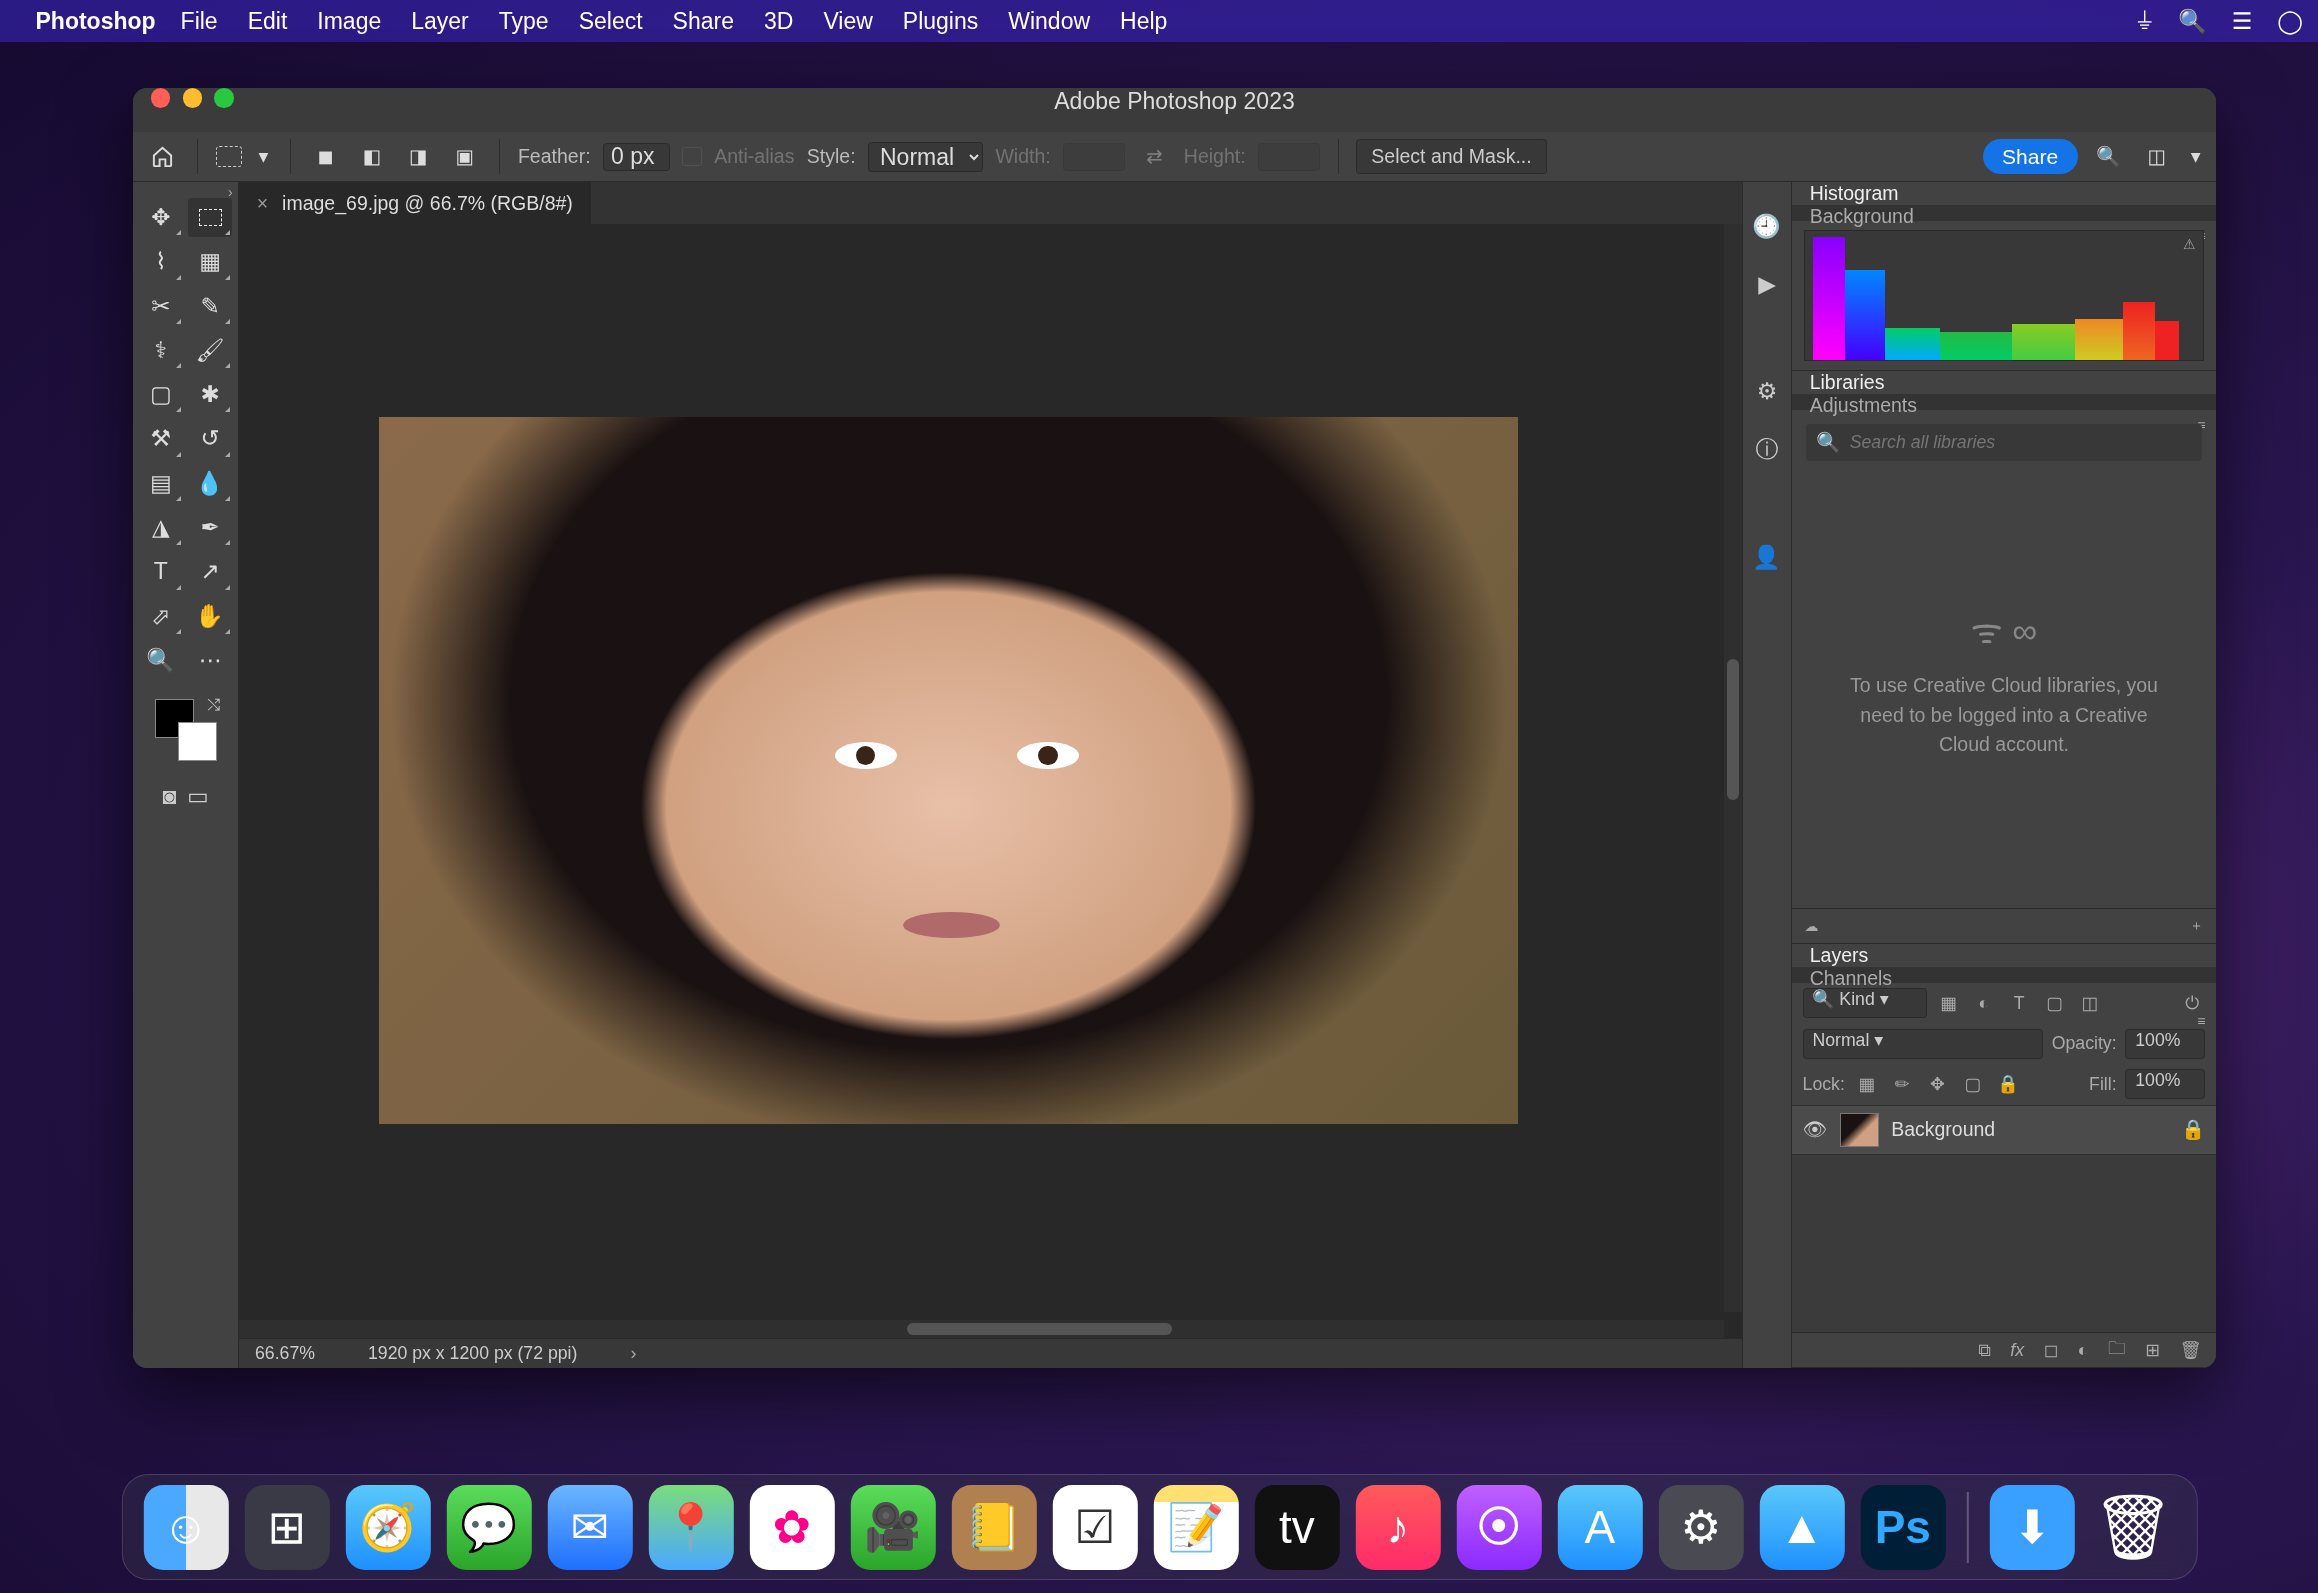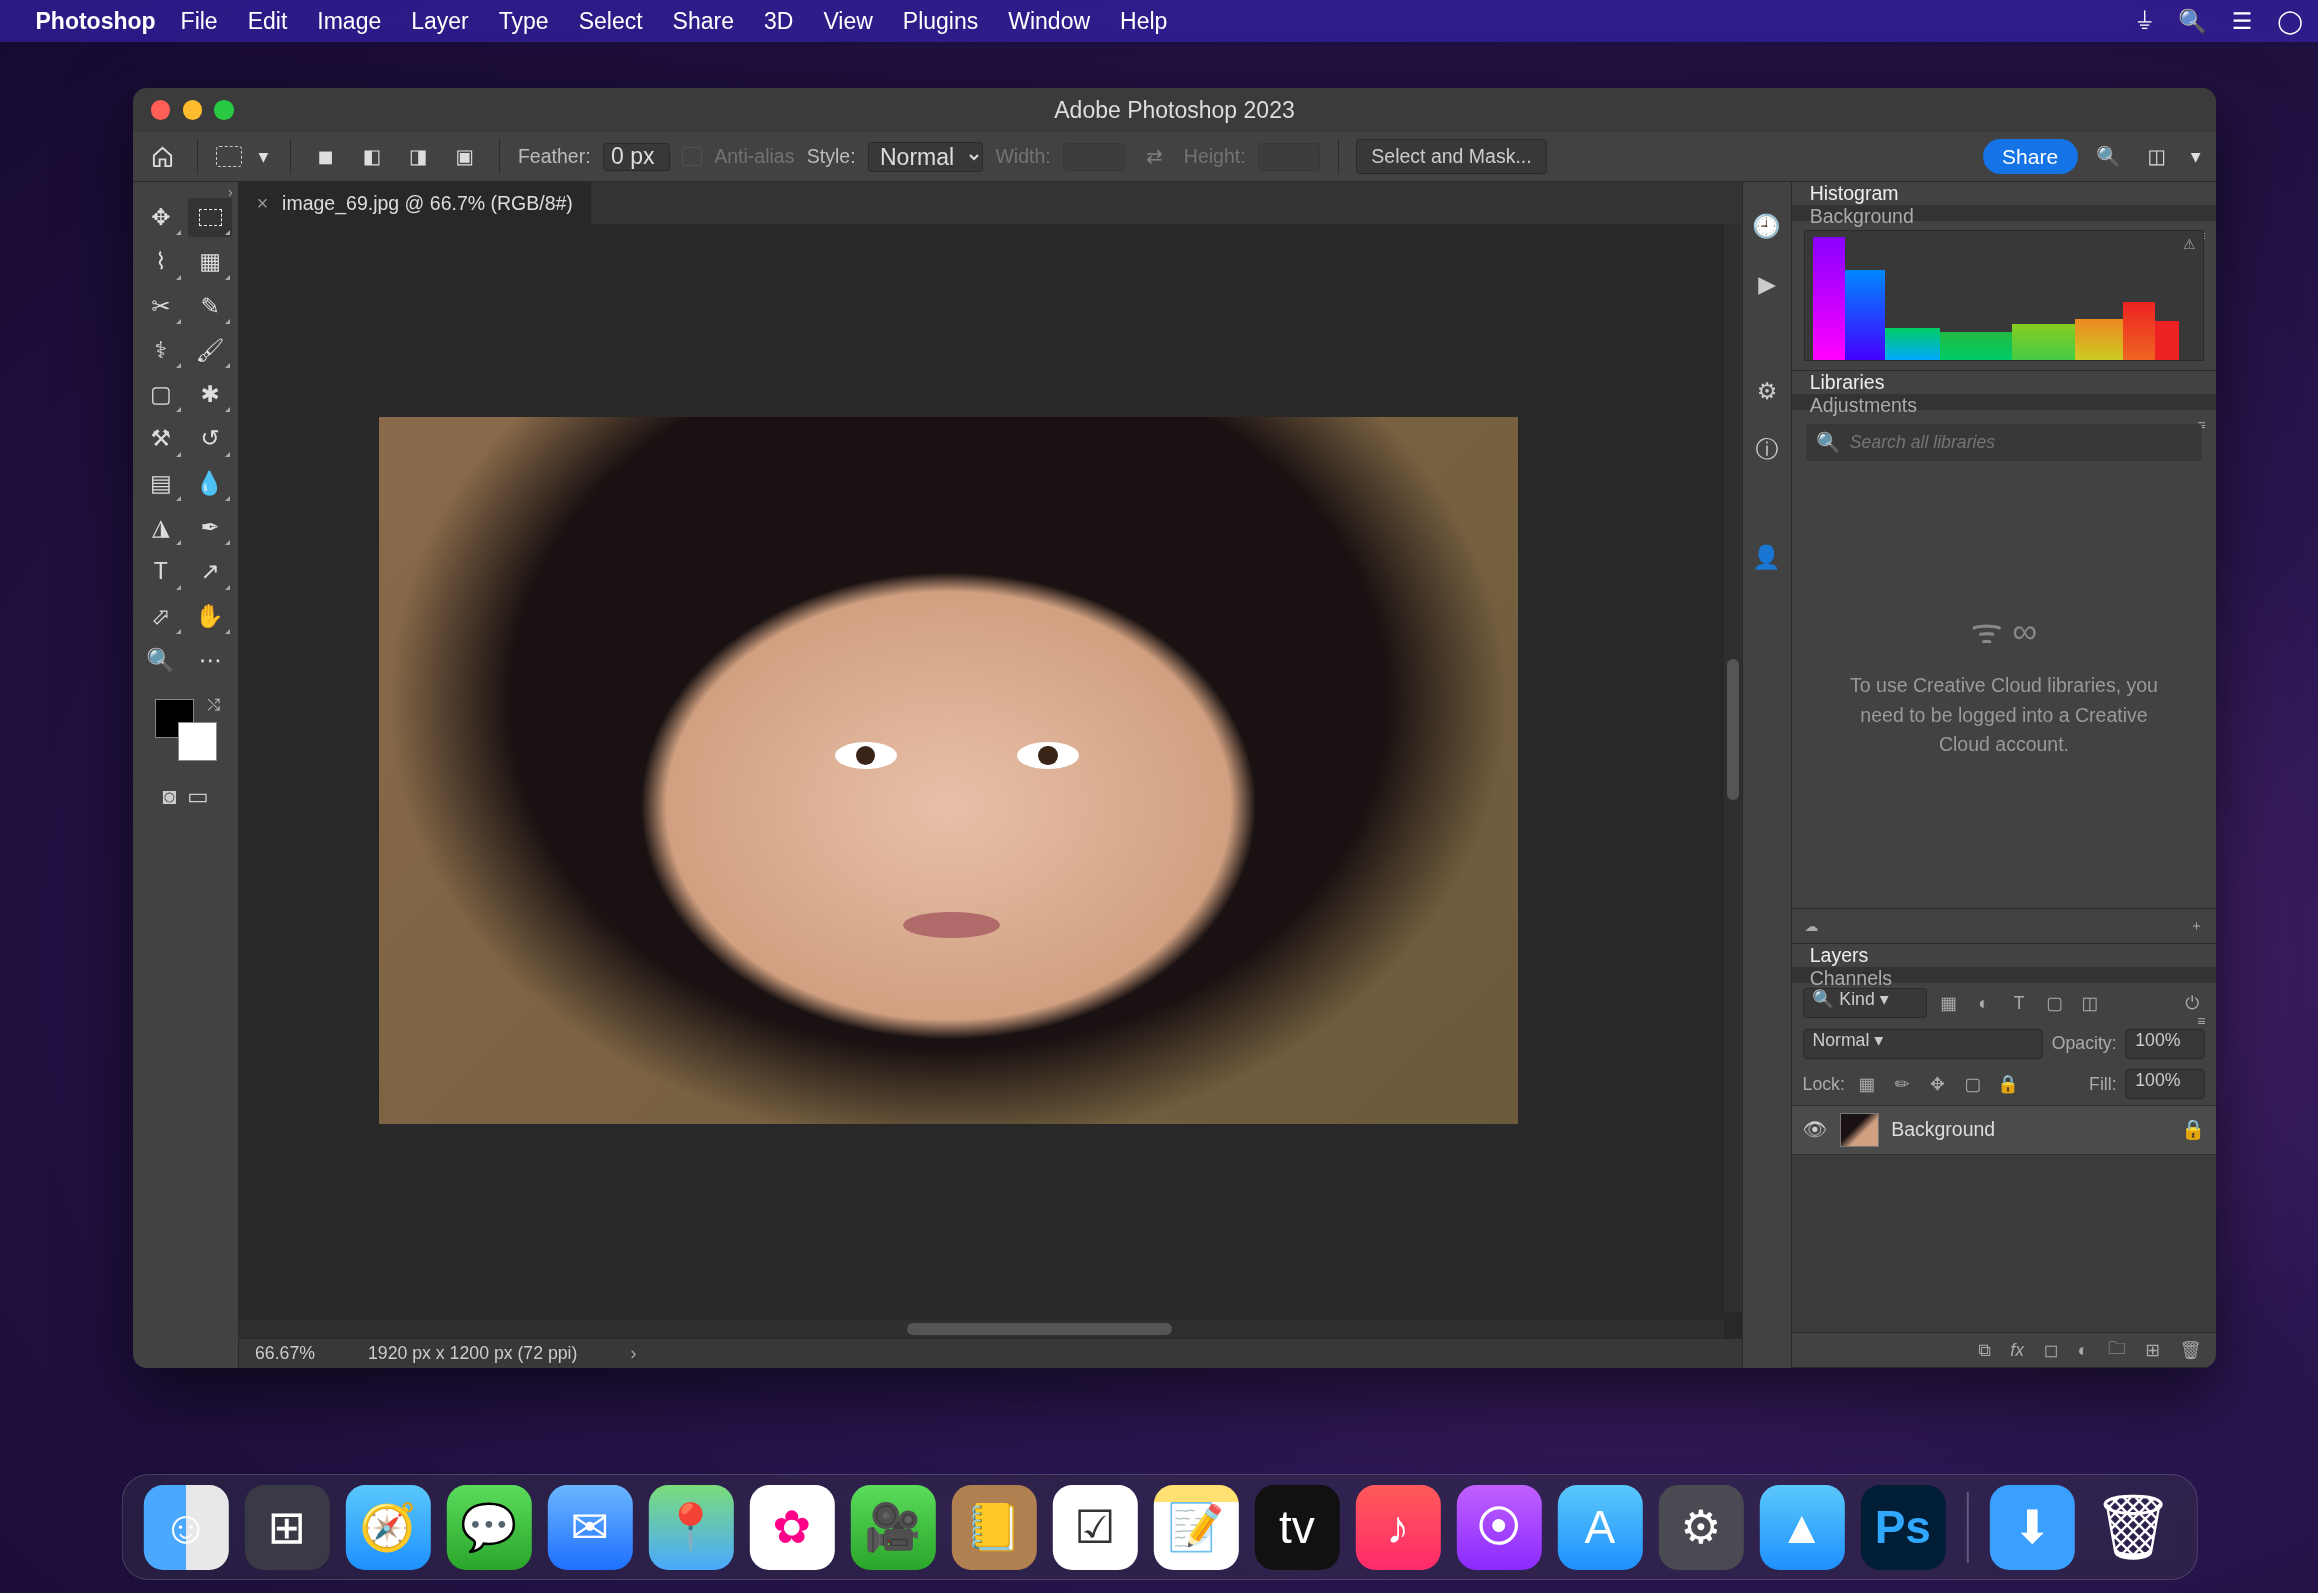--- a/index.html
+++ b/index.html
@@ -8,21 +8,21 @@
 
 .mac-menubar { height: 42px; background: rgba(60,40,200,.55); display: flex; align-items: center; padding: 0 16px; color: #fff; font-size: 23px; font-weight: 400; }
 .mac-menubar .apple { font-size: 26.5px; margin-right: 19.5px; }
 .mac-menubar .app-name { font-weight: 700; margin-right: 25px; }
 .mac-menubar .mitem { margin-right: 30px; cursor: default; }
 .mac-menubar .spacer { flex: 1; }
 .mac-menubar .ricon { margin-left: 25px; font-size: 23px; }
 
 
 .window { position: absolute; left: 133px; top: 88px; width: 2083px; height: 1280px; background: #333; border-radius: 14px; box-shadow: 0 26.5px 71px rgba(0,0,0,.6); overflow: hidden; display: flex; flex-direction: column; }
-.titlebar { height: 44px; background: #3b3b3b; display: flex; align-items: center; position: relative; }
+.titlebar { height: 44px; background: #3b3b3b; display: flex; align-items: flex-start; position: relative; }
 .traffic { display: flex; gap: 12.4px; margin-left: 17.7px; }
 .traffic span { width: 19.5px; height: 19.5px; border-radius: 50%; }
 .t-r { background: #ff5f57; } .t-y { background: #febc2e; } .t-g { background: #28c840; }
 .win-title { position: absolute; left: 0; right: 0; text-align: center; color: #ddd; font-size: 23px; }
 
 
 .optbar { height: 50px; background: #424242; display: flex; align-items: center; padding: 0 12.4px; gap: 12.4px; color: #ccc; font-size: 19.5px; border-bottom: 0.9px solid #2a2a2a; }
 .optbar .ico { width: 34px; height: 34px; display: flex; align-items: center; justify-content: center; color: #ddd; border-radius: 3.5px; }
 .optbar .sep { width: 0.9px; height: 35px; background: #2d2d2d; margin: 0 5.3px; }
 .optbar .lbl { color: #bbb; }

